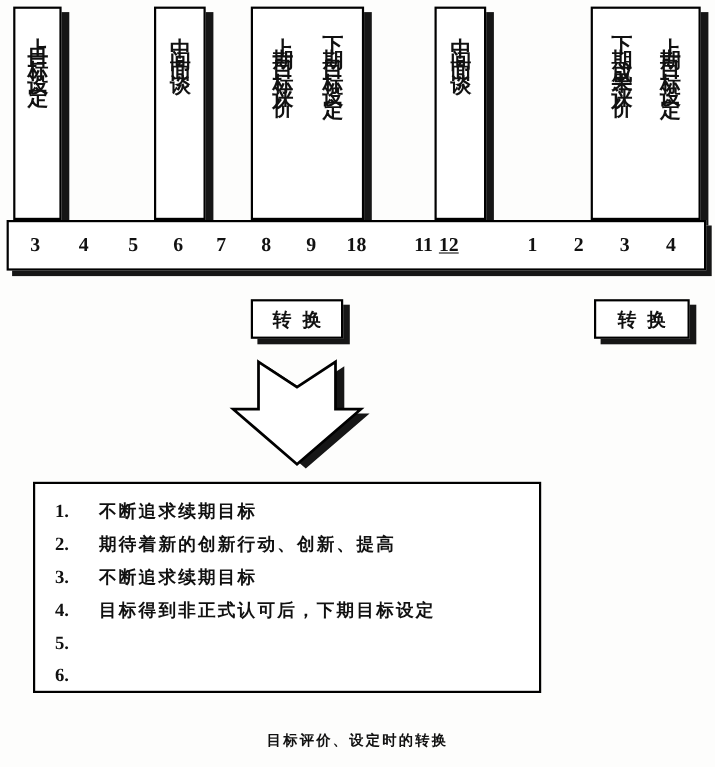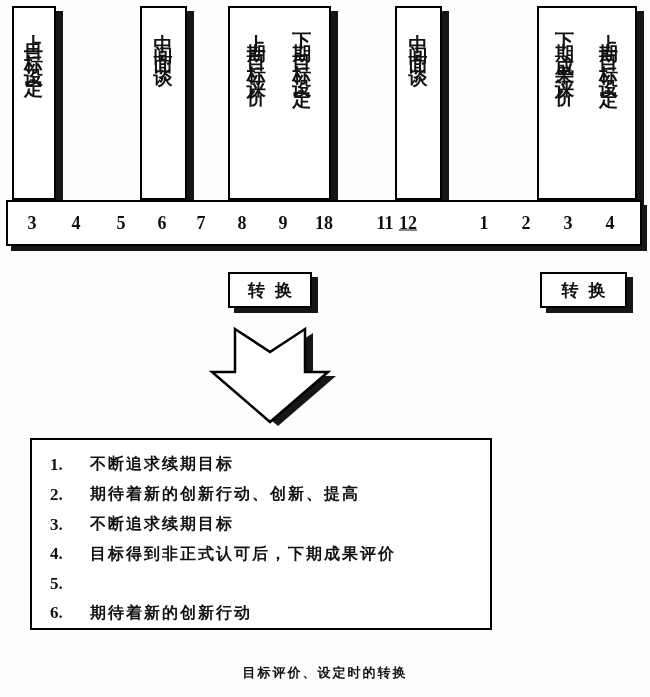--- a/index.html
+++ b/index.html
@@ -118,26 +118,25 @@
     <div class="note-item">
       <span class="note-num">2.</span>
       <span class="note-text">期待着新的创新行动、创新、提高</span>
     </div>
     <div class="note-item">
       <span class="note-num">3.</span>
       <span class="note-text">不断追求续期目标</span>
     </div>
     <div class="note-item">
       <span class="note-num">4.</span>
-      <span class="note-text">目标得到非正式认可后，下期成果评价</span>
+      <span class="note-text">目标得到非正式认可后，下期目标设定</span>
     </div>
     <div class="note-item">
       <span class="note-num">5.</span>
     </div>
     <div class="note-item">
       <span class="note-num">6.</span>
-      <span class="note-text">期待着新的创新行动</span>
     </div>
   </div>
 
   <div class="caption">目标评价、设定时的转换</div>
 
 </div>
 
 </body></html>

